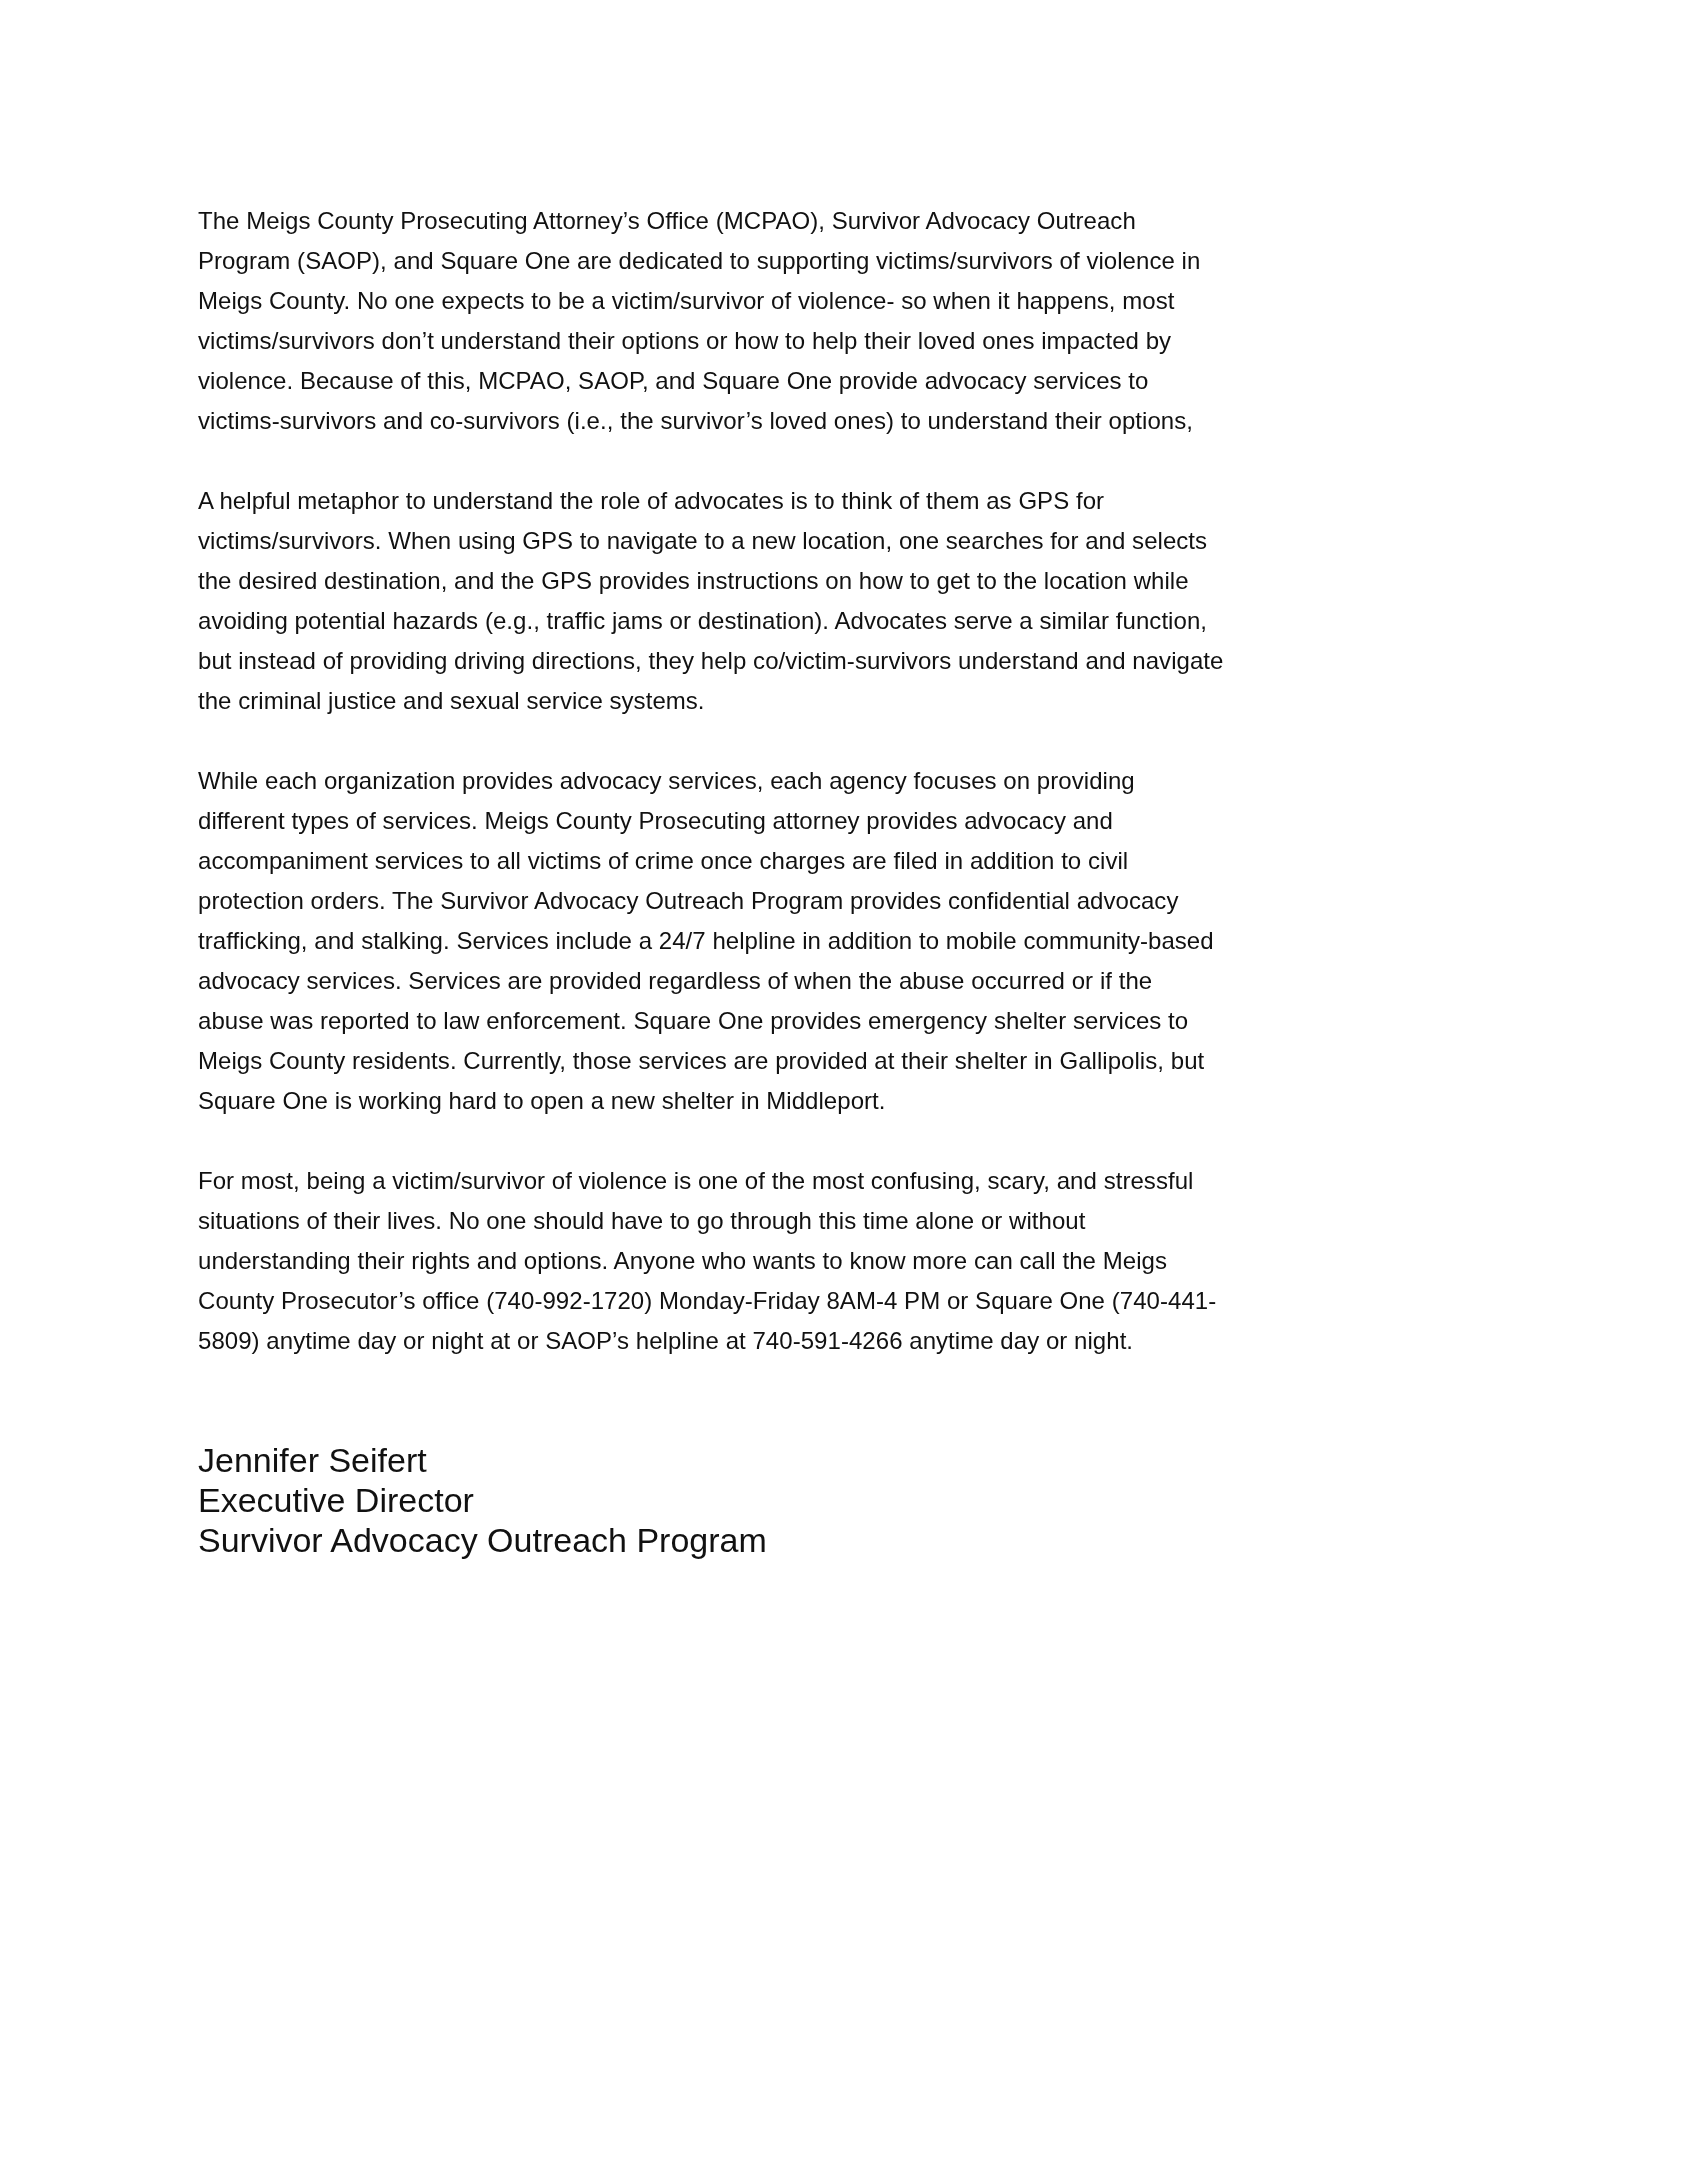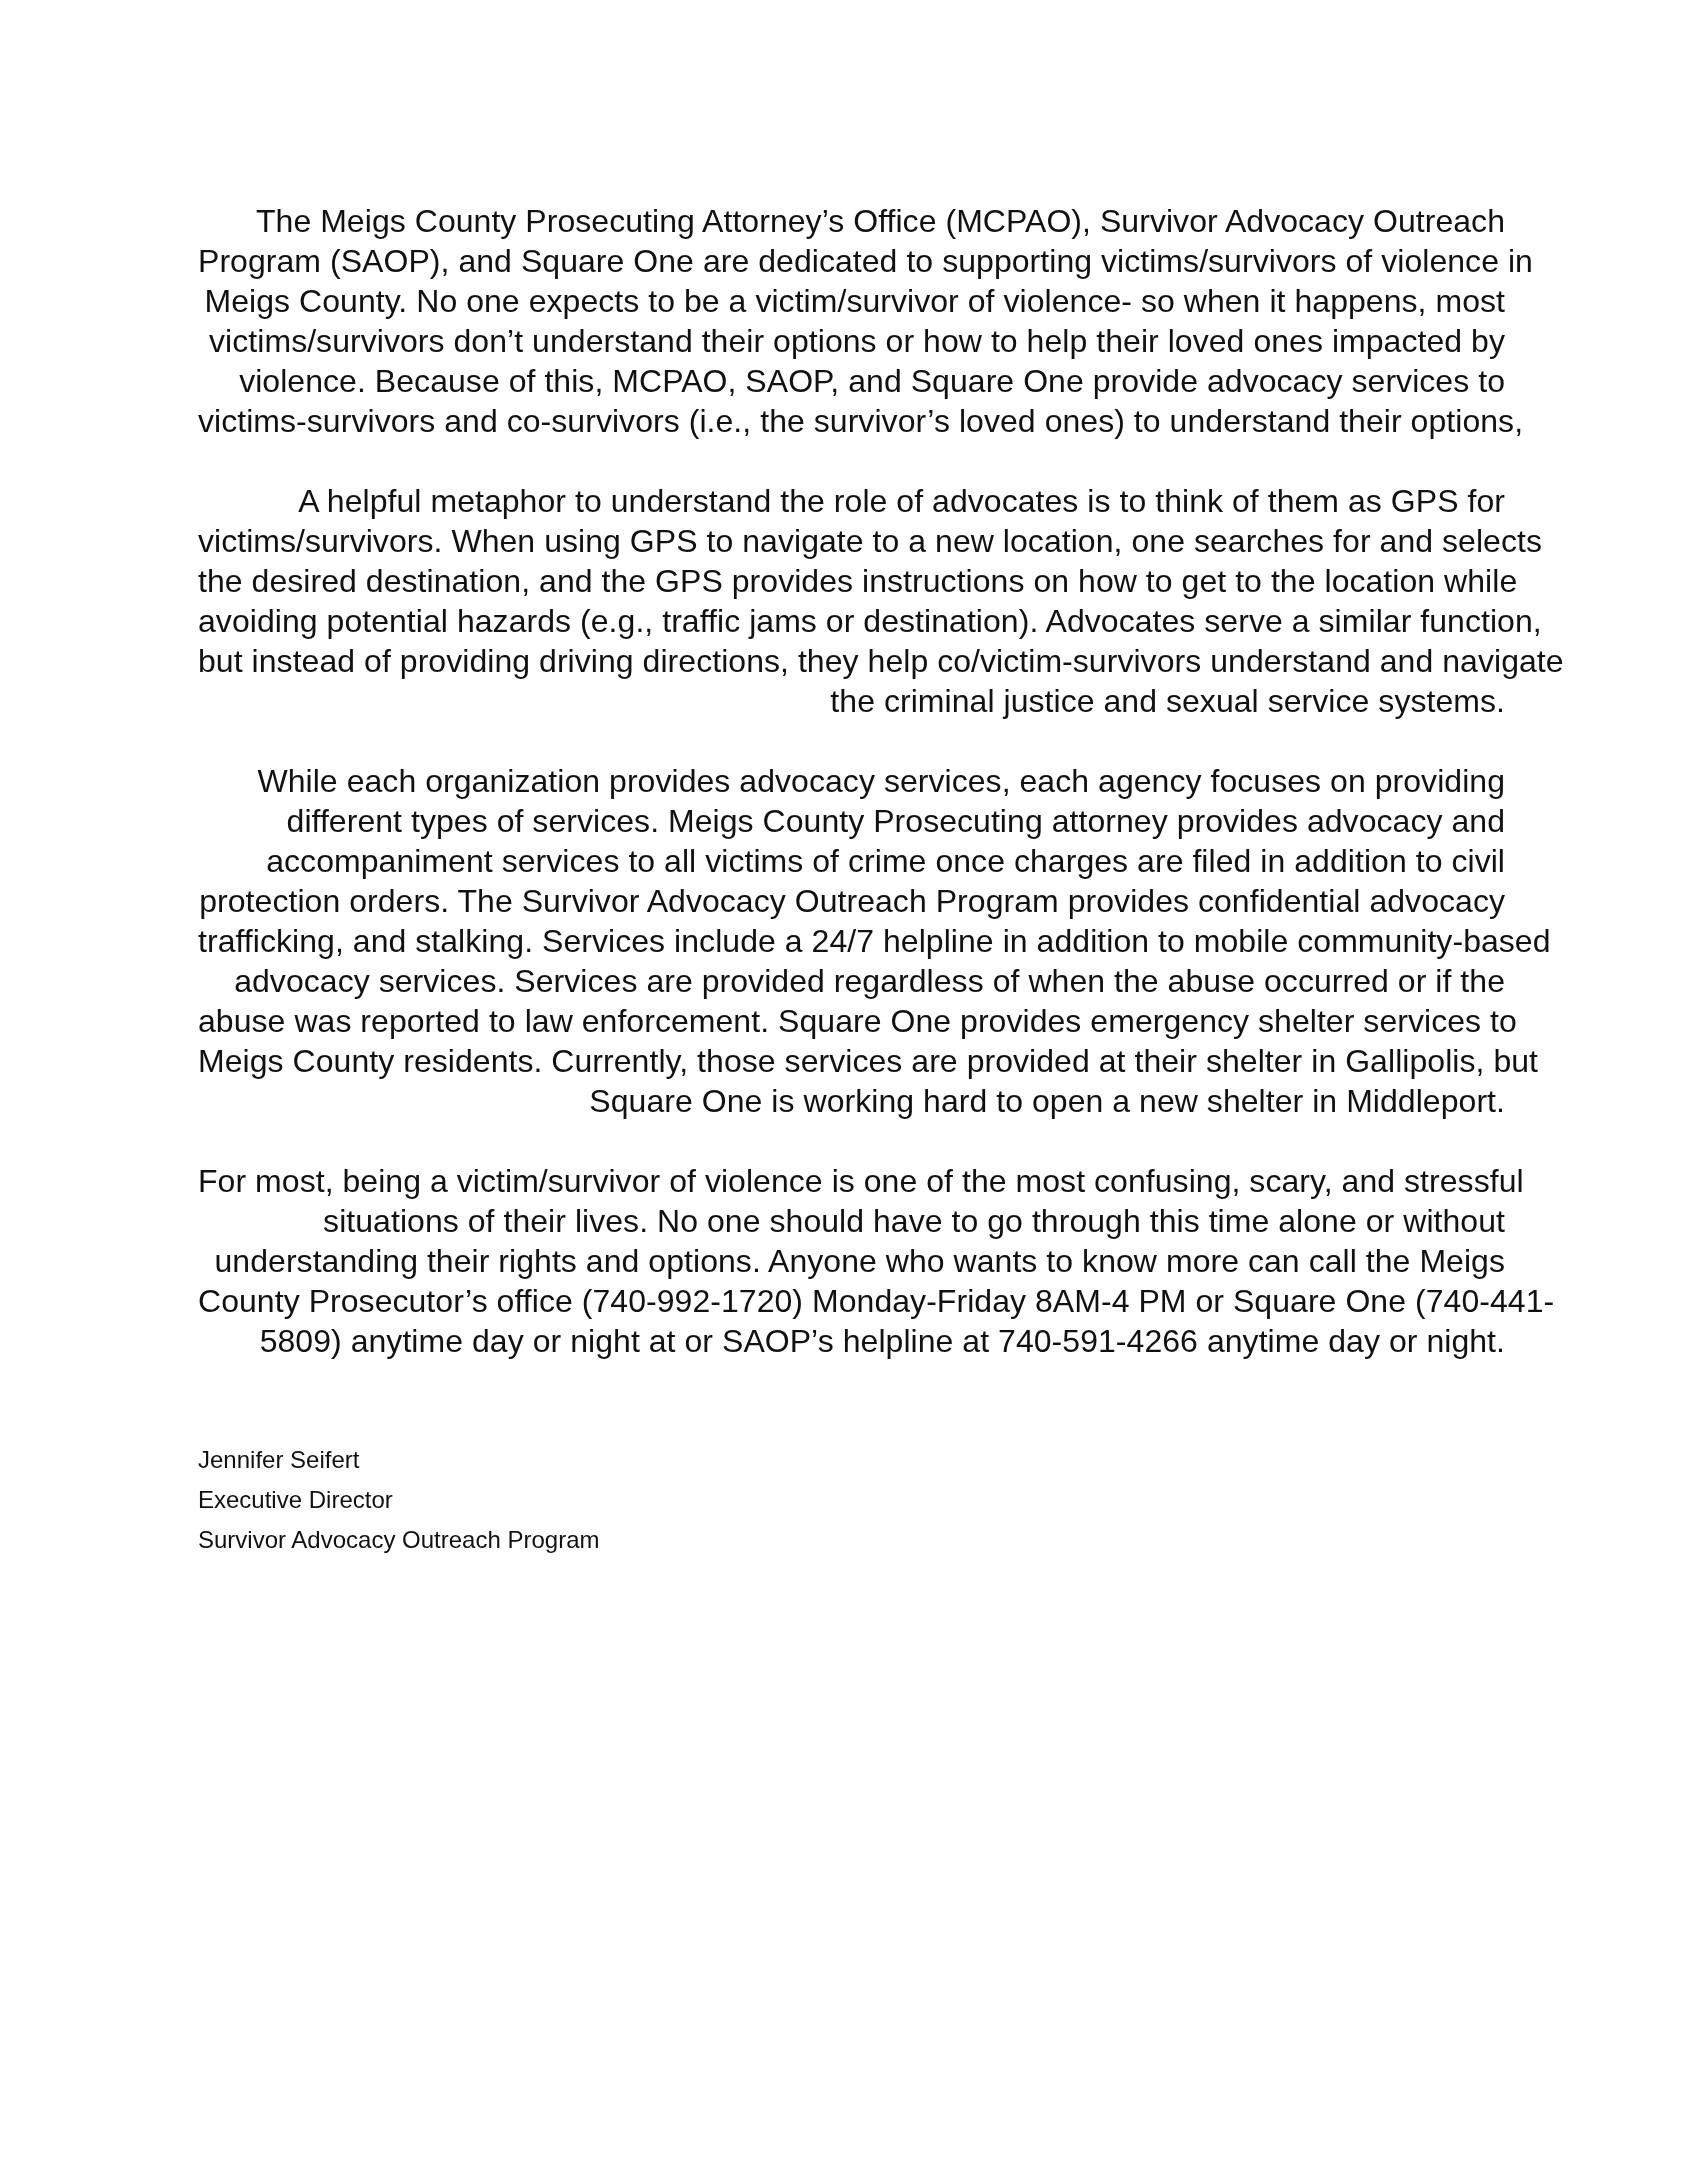--- a/index.html
+++ b/index.html
@@ -16,34 +16,33 @@
       color: #111111;
     }
     .page {
       position: absolute;
       left: 198px;
       top: 201px;
       width: 1307px;
     }
     .para {
       margin: 0 0 40px 0;
-      font-size: 32px;
+      font-size: 24px;
       line-height: 40px;
       white-space: normal;
       word-spacing: 0px;
       letter-spacing: 0.05px;
-      text-align: right;
     }
     .line {
       display: block;
       white-space: nowrap;
     }
     .signature {
       margin-top: 79px;
-      font-size: 24px;
+      font-size: 34px;
       line-height: 40px;
     }
     .signature .line {
       display: block;
     }
   </style>
 </head>
 <body>
 
 <div class="page">

